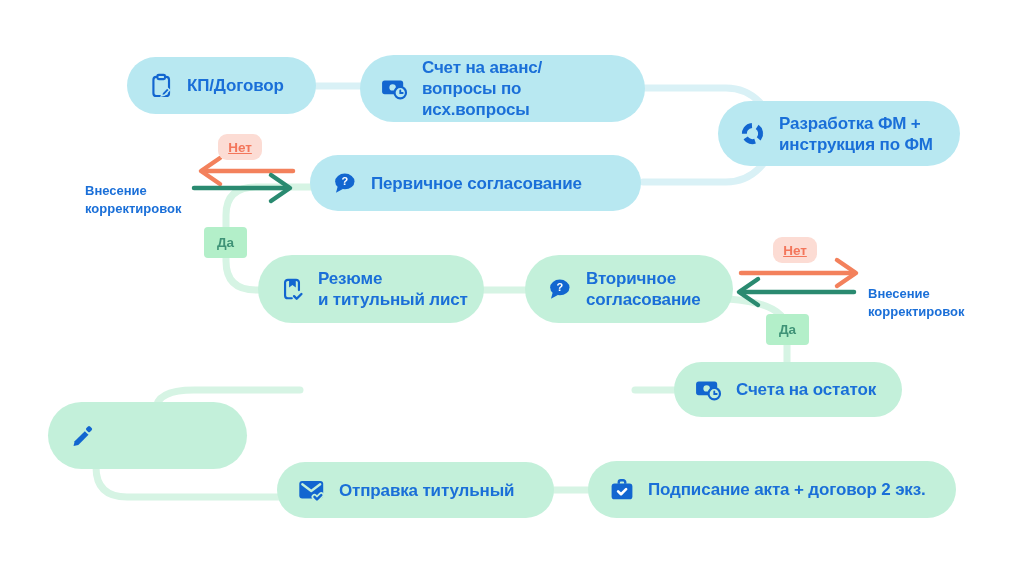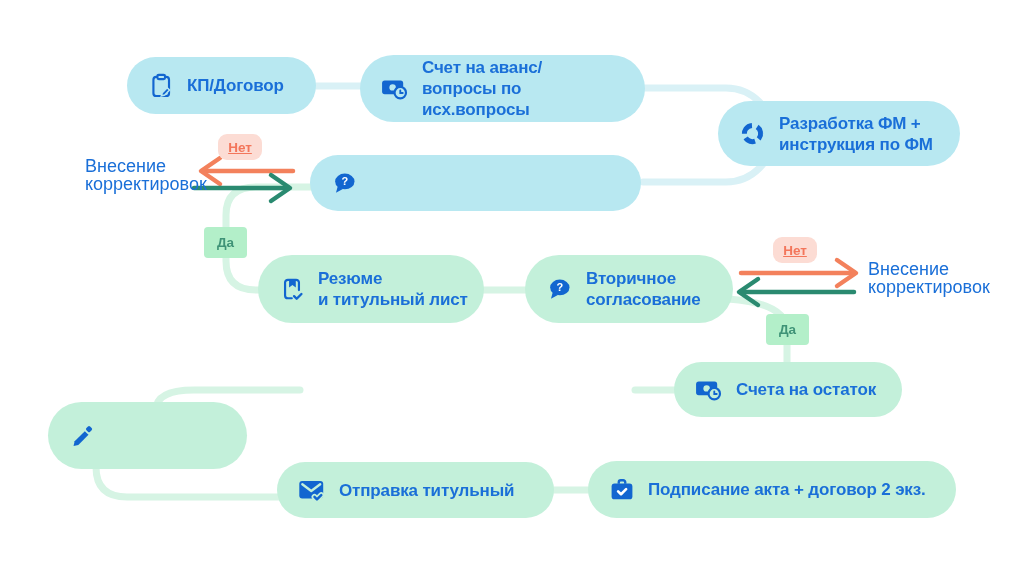--- a/index.html
+++ b/index.html
@@ -25,22 +25,22 @@
     font-size:17px;font-weight:700;color:var(--accent-blue,#1a6fd8);
     white-space:pre-line;line-height:21px;letter-spacing:-0.15px;
   }
   .badge{
     position:absolute;display:flex;align-items:center;justify-content:center;
     font-size:13.5px;font-weight:700;box-sizing:border-box;
   }
   .badge.no{background:var(--no-bg,#fcdcd4);color:var(--no-text,#f3765b);border-radius:9px;text-decoration:underline;}
   .badge.yes{background:var(--yes-bg,#b3efc9);color:var(--yes-text,#3f9377);border-radius:4px;}
   .side-label{
-    position:absolute;font-size:18px;font-weight:400;line-height:17.5px;
-    color:var(--accent-blue,#1a6fd8);white-space:pre-line;
+    position:absolute;font-size:13px;font-weight:700;line-height:17.5px;
+    color:var(--accent-blue,#1a6fd8);white-space:pre-line;margin-top:24px;
   }
 </style>
 </head>
 <body>
 
 <div class="canvas">
 
   <svg class="wires" xmlns="http://www.w3.org/2000/svg">
 
     <path class="conn-cyan" d="M 316 86 H 362"></path>
@@ -107,20 +107,21 @@
   </div>
 
   <div class="node blue" style="left:310px;top:155px;width:331px;height:56px">
     <span class="nicon">
       <svg width="27" height="25" viewBox="0 0 24 24">
         <ellipse cx="12.3" cy="10" rx="9.3" ry="7.5" fill="var(--icon-blue,#1266d0)"></ellipse>
         <path d="M5.6 14.5L3.8 20.9l6.6-3.6z" fill="var(--icon-blue,#1266d0)"></path>
         <text x="12.3" y="13.8" text-anchor="middle" font-size="10.5" font-weight="700" fill="#ffffff">?</text>
       </svg>
     </span>
+    <span class="nlabel">Первичное согласование</span>
   </div>
 
   <div class="node mint" style="left:258px;top:255px;width:226px;height:68px">
     <span class="nicon">
       <svg width="26" height="26" viewBox="0 0 24 24">
         <path d="M18.4 13V6.1a2.6 2.6 0 0 0-2.6-2.6H8.2a2.6 2.6 0 0 0-2.6 2.6v11.8a2.6 2.6 0 0 0 2.6 2.6h3.6" fill="none" stroke="var(--icon-blue,#1266d0)" stroke-width="2" stroke-linecap="round"></path>
         <path d="M9.3 3.5v7.2l3.1-2.4 3.1 2.4V3.5z" fill="var(--icon-blue,#1266d0)"></path>
         <path d="M13.9 18.6l2.4 2.4 4.4-4.4" fill="none" stroke="var(--icon-blue,#1266d0)" stroke-width="2.2" stroke-linecap="round" stroke-linejoin="round"></path>
       </svg>
     </span>

